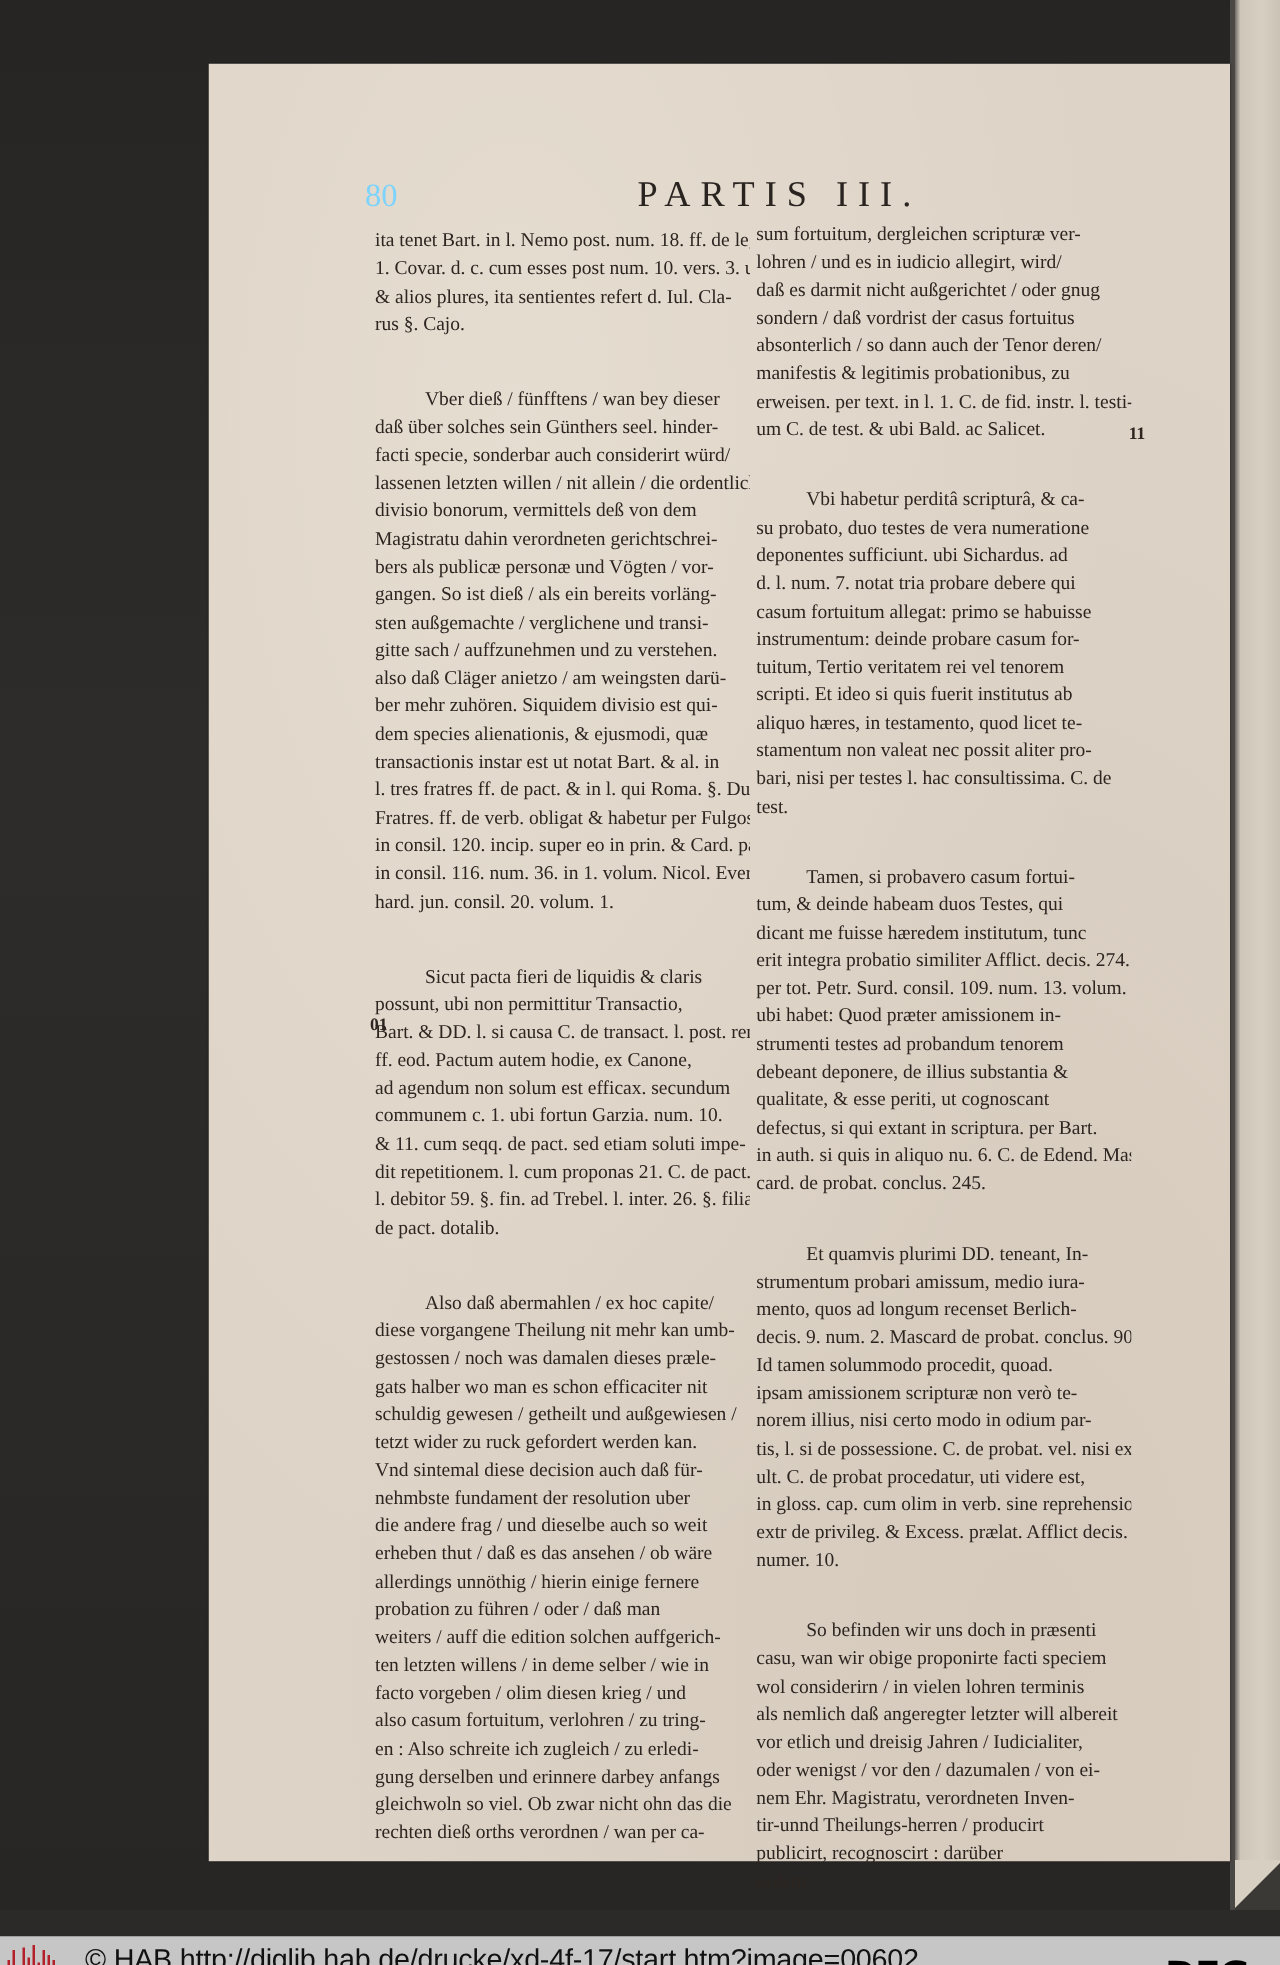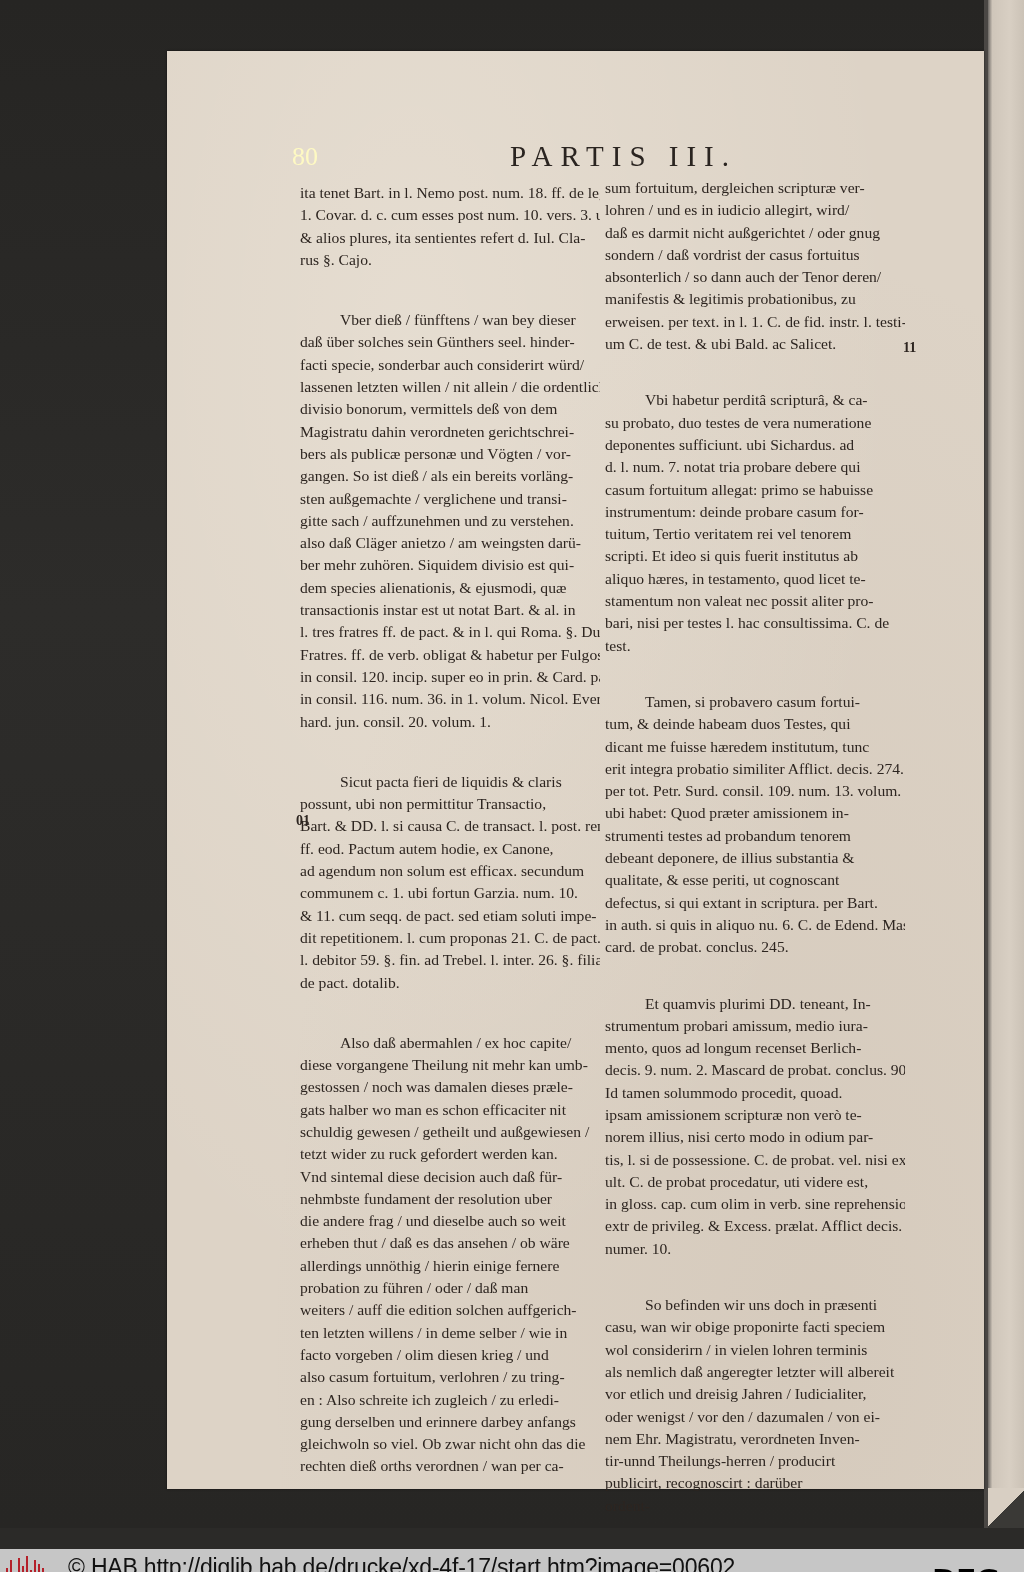--- a/index.html
+++ b/index.html
@@ -27,21 +27,21 @@
   .page-next .fold {
     position: absolute; left: 0; top: 1488px; width: 36px; height: 40px;
     background: linear-gradient(135deg, #d8cfc3 0%, #d8cfc3 50%, #3a3936 51%);
   }
   .gutter-line {
     position: absolute; left: 984px; top: 0; width: 4px; height: 1528px;
     background: #4a4744;
   }
   .header { position: absolute; left: 292px; top: 138px; width: 620px; height: 44px; }
   .folio {
-    position: absolute; left: 0; top: 4px; font-size: 26px; color: #fef9c3;
+    position: absolute; left: 0; top: 4px; font-size: 26px; color: #7dd3fc;
     font-family: "Liberation Serif", serif;
   }
   .running-head {
     position: absolute; left: 218px; top: 2px; font-size: 29px; letter-spacing: 8px;
     color: #2a2420; font-family: "Liberation Serif", serif;
   }
   .col {
     position: absolute; color: #2d2520;
     font-family: "Liberation Serif", serif;
     font-size: 15.6px; line-height: 22.3px;

